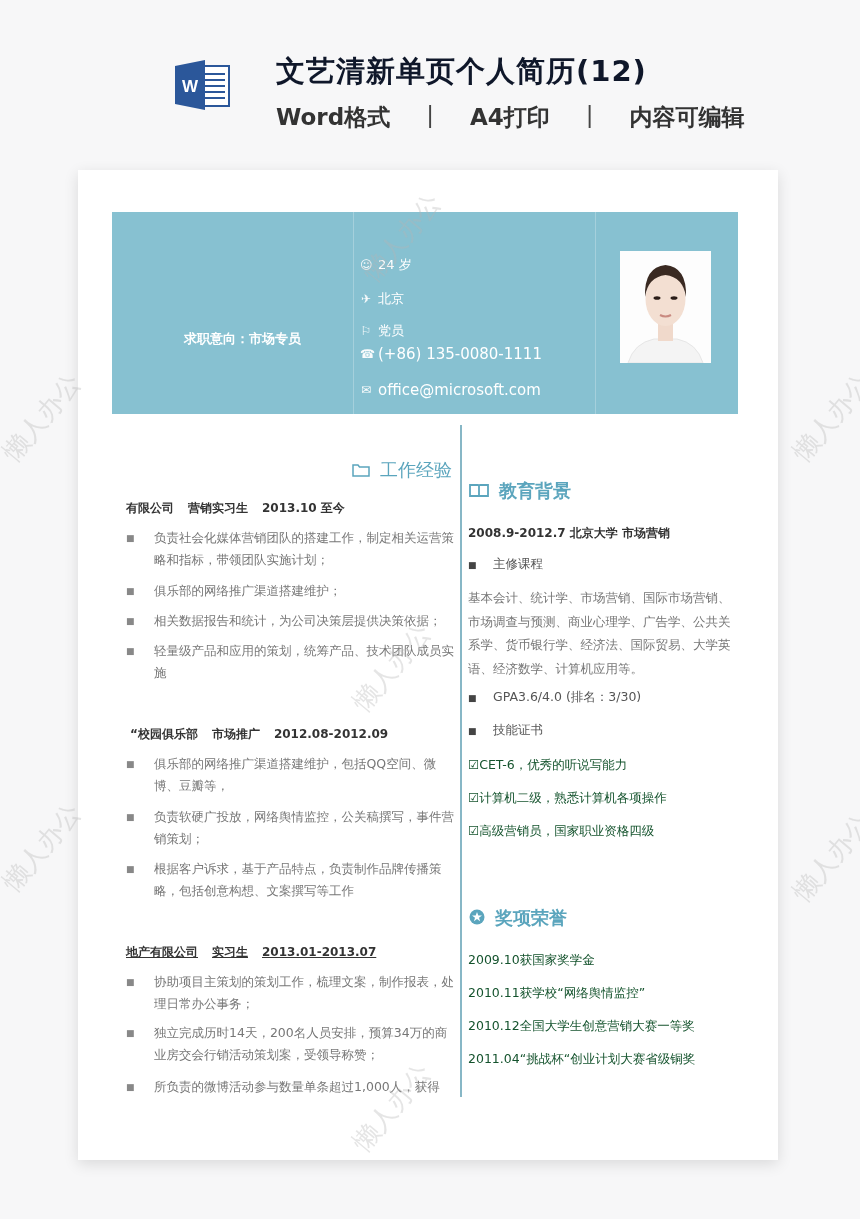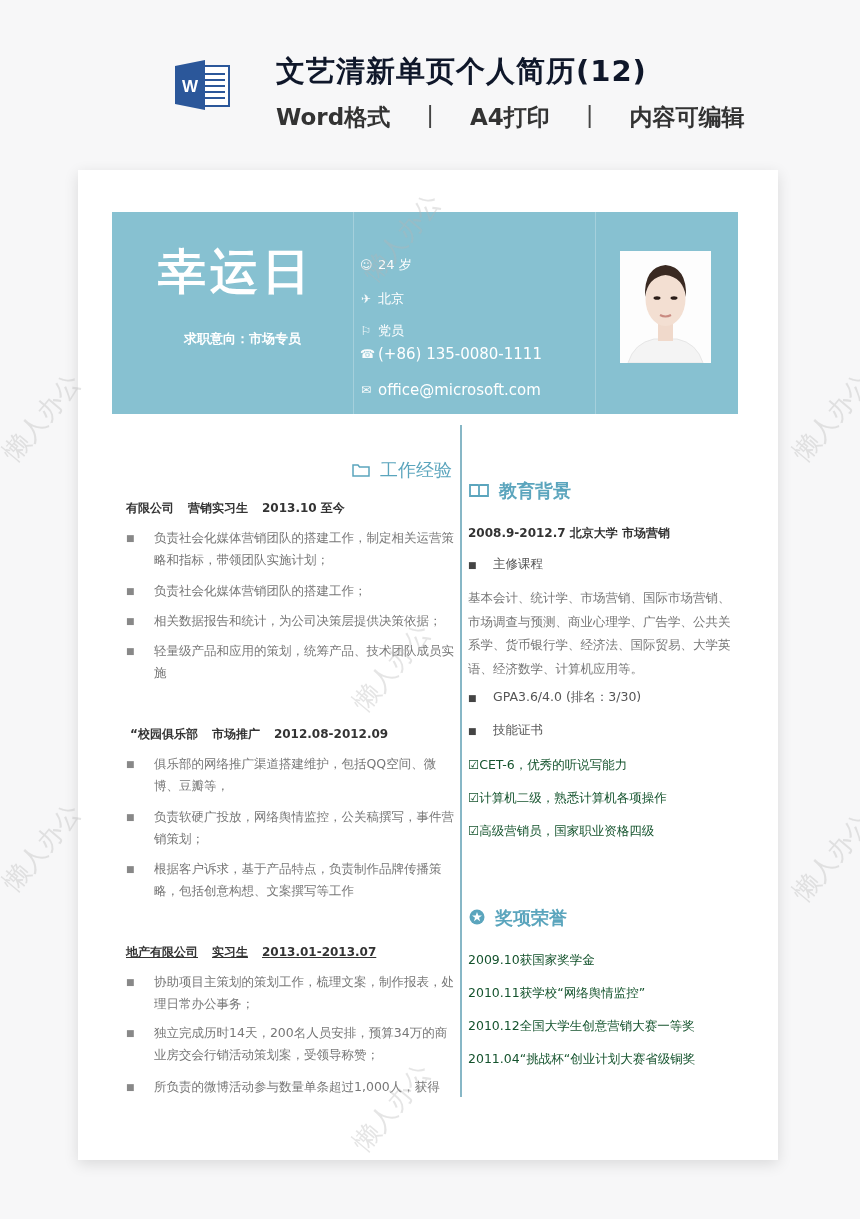--- a/index.html
+++ b/index.html
@@ -72,21 +72,20 @@
   <span>A4打印</span>
   <span class="sep">|</span>
   <span>内容可编辑</span>
 </div>
 
 <div class="sheet"></div>
 
 <div class="band">
   <div class="div1"></div>
   <div class="div2"></div>
-  <div class="name">幸运日</div>
   <div class="intent">求职意向：市场专员</div>
 
   <div class="info" style="top:44px;">
     <span class="ic">☺</span>
     <span>24 岁</span>
   </div>
   <div class="info" style="top:78px;">
     <span class="ic">✈</span>
     <span>北京</span>
   </div>
@@ -130,21 +129,21 @@
 
 <div class="job-head" style="top:500px;">
   <span>有限公司</span><span>营销实习生</span><span>2013.10 至今</span>
 </div>
 <div class="bullet-item" style="top:527px;">
     <span class="sq">■</span>
     <span class="txt">负责社会化媒体营销团队的搭建工作，制定相关运营策略和指标，带领团队实施计划；</span>
   </div>
 <div class="bullet-item" style="top:580px;">
     <span class="sq">■</span>
-    <span class="txt">负责社会化媒体营销团队的搭建工作；</span>
+    <span class="txt">俱乐部的网络推广渠道搭建维护；</span>
   </div>
 <div class="bullet-item" style="top:610px;">
     <span class="sq">■</span>
     <span class="txt">相关数据报告和统计，为公司决策层提供决策依据；</span>
   </div>
 <div class="bullet-item" style="top:640px;">
     <span class="sq">■</span>
     <span class="txt">轻量级产品和应用的策划，统筹产品、技术团队成员实施</span>
   </div>
 

